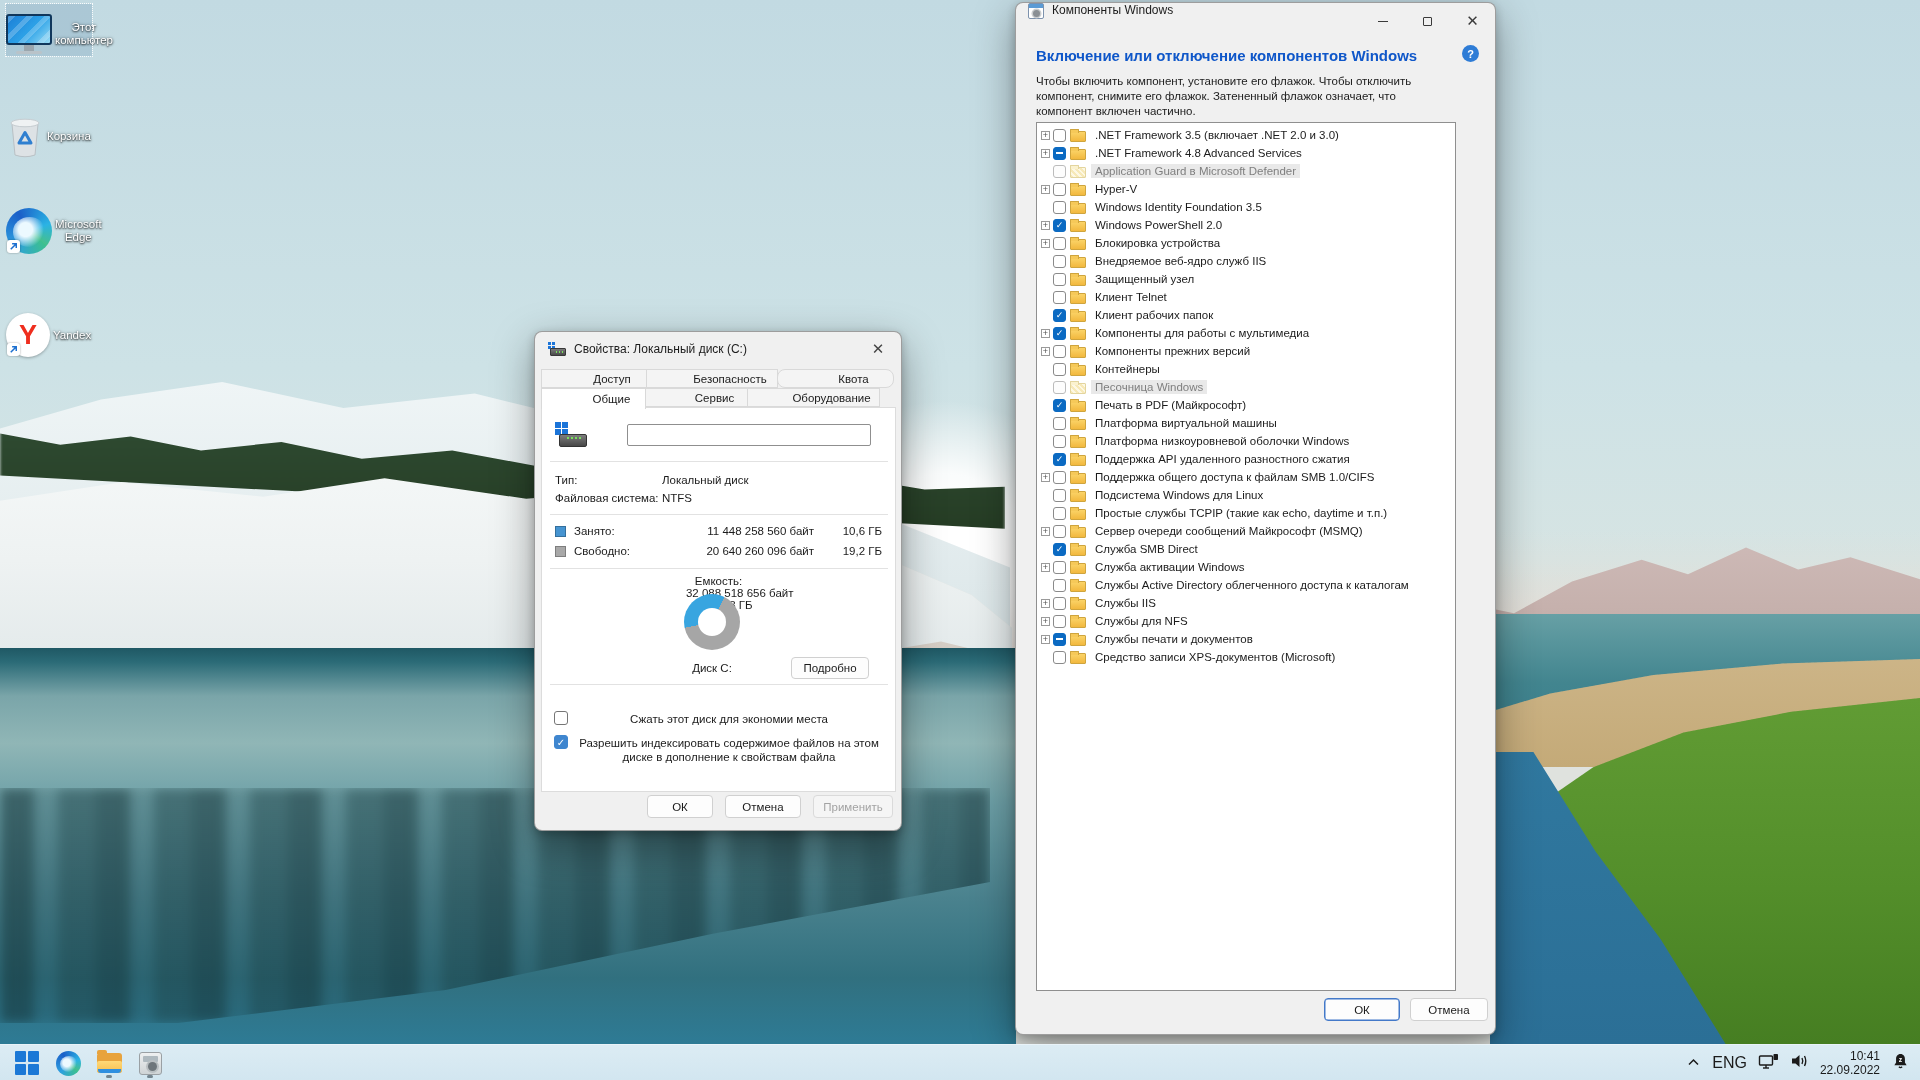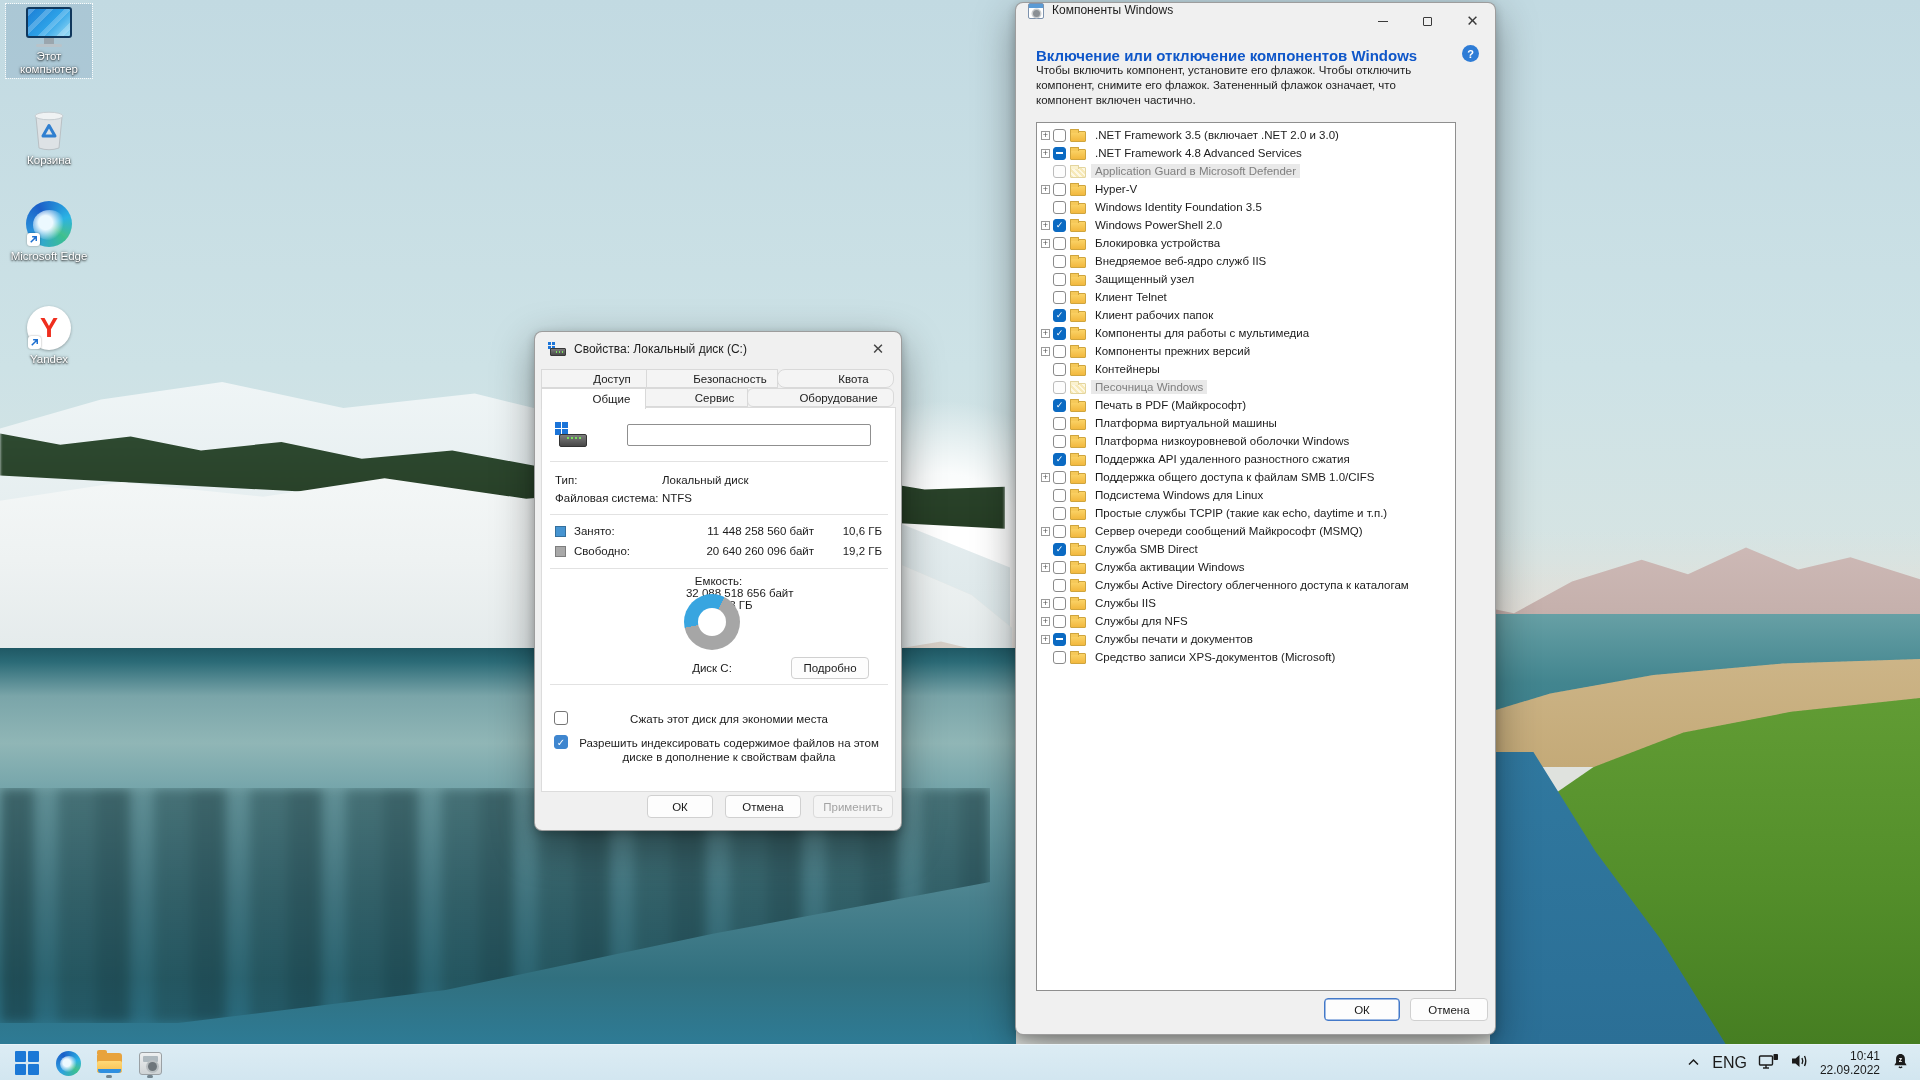--- a/index.html
+++ b/index.html
@@ -49,21 +49,21 @@
          clip-path:polygon(0 52%,14% 36%,38% 20%,68% 10%,100% 6%,100% 100%,0 100%); }
   .grass-green { left:1490px; right:0; top:698px; bottom:36px;
          background:linear-gradient(180deg,#619c34 0%,#538e2a 55%,#467e22 100%),
                     repeating-linear-gradient(92deg,rgba(255,255,255,.08) 0 2px,rgba(30,60,10,.08) 2px 5px);
          clip-path:polygon(0 44%,10% 32%,24% 20%,45% 10%,70% 4%,100% 0,100% 100%,0 100%); }
   .inlet { left:1490px; width:310px; top:752px; bottom:36px;
          background:linear-gradient(180deg,#30789f,#2b6f96);
          clip-path:polygon(0 0,14% 0,34% 34%,55% 64%,76% 100%,0 100%); }
 
   
-  .dicon { position:absolute; left:6px; width:86px; display:flex; flex-direction:column; align-items:center; gap:3px; z-index:5; padding:3px 0 2px; }
+  .dicon { position:absolute; left:6px; width:86px; display:flex; flex-direction:row; align-items:center; gap:3px; z-index:5; padding:10px 0 2px; }
   .dicon.selected { background:rgba(110,150,180,.28); outline:1px dotted rgba(255,255,255,.9); }
   .dlabel { color:#fff; font-size:11.5px; line-height:13px; text-align:center; text-shadow:0 1px 2px rgba(0,0,0,.85), 0 0 3px rgba(0,0,0,.5); max-width:82px; }
   .pc-screen { width:46px; height:31px; border:2px solid #10375c; border-radius:3px;
       background:linear-gradient(135deg,#1c7fd6 0%,#2ea3e8 55%,#9adcf5 100%);
       background-blend-mode:normal; position:relative; overflow:hidden; }
   .pc-screen::after { content:""; position:absolute; inset:0;
       background:repeating-linear-gradient(135deg,rgba(255,255,255,.22) 0 5px,transparent 5px 13px); }
   .pc-stand { width:10px; height:6px; background:#9aa6ae; }
   .pc-base { width:26px; height:3px; background:#b9c3c9; border-radius:2px; }
   .bin-ic svg { display:block; }
@@ -144,21 +144,21 @@
   .ft-appicon .gear { position:absolute; left:4px; top:6px; width:7px; height:7px; border-radius:50%; background:#8a8f94;
       box-shadow:0 0 0 1.5px #c9ccce; }
   .caption-btns { position:absolute; top:0; right:0; display:flex; }
   .capbtn { width:45px; height:36px; display:flex; align-items:center; justify-content:center; color:#3a3a3a; }
   .capbtn .min { width:10px; height:1px; background:#3a3a3a; }
   .capbtn .max { width:9px; height:9px; border:1px solid #3a3a3a; border-radius:1px; }
   .capbtn.close { font-size:15px; border-top-right-radius:8px; }
   .ft-heading { position:absolute; left:20px; top:44px; font-size:15px; font-weight:600; color:#0f57c9; white-space:nowrap; }
   .ft-help { position:absolute; right:16px; top:42px; width:17px; height:17px; border-radius:50%; background:#2e7cd6; color:#fff;
       font-size:11px; font-weight:bold; display:flex; align-items:center; justify-content:center; }
-  .ft-desc { position:absolute; left:20px; top:60px; width:414px; font-size:11.5px; line-height:15px; color:#1b1b1b; }
+  .ft-desc { position:absolute; left:20px; top:71px; width:414px; font-size:11.5px; line-height:15px; color:#1b1b1b; }
   .ft-list { position:absolute; left:20px; top:119px; width:420px; height:869px; background:#fff; border:1px solid #8f8f8f;
       padding:3px 0 0 4px; overflow:hidden; }
   .frow { display:flex; align-items:center; height:18px; font-size:11.5px; color:#1b1b1b; }
   .exp { width:9px; height:9px; border:1px solid #9a9a9a; background:#fff; font-size:9px; line-height:7px; text-align:center;
       color:#555; margin-right:3px; flex:none; }
   .exp.hiddenbox { visibility:hidden; }
   .cb { width:13px; height:13px; border:1px solid #8a8a8a; border-radius:3px; background:#fff; margin-right:4px; flex:none;
       display:flex; align-items:center; justify-content:center; position:relative; }
   .cb.checked { background:#0b6ac2; border-color:#0b6ac2; }
   .cb.checked::after { content:"✓"; color:#fff; font-size:9px; line-height:1; }
@@ -283,21 +283,21 @@
 
     <div class="p-tabs">
       <div class="tabrow">
         <div class="tab" style="width:106px;">Доступ</div>
         <div class="tab" style="width:132px;">Безопасность</div>
         <div class="tab" style="width:117px;border-radius:8px;">Квота</div>
       </div>
       <div class="tabrow">
         <div class="tab active" style="width:105px;">Общие</div>
         <div class="tab" style="width:103px;">Сервис</div>
-        <div class="tab" style="width:147px;border-radius:6px;">Оборудование</div>
+        <div class="tab" style="width:133px;">Оборудование</div>
       </div>
     </div>
 
     <div class="p-panel">
       <div class="p-iconrow">
         <span class="drive-big">
           <i class="sq" style="left:0;top:0;"></i>
             <i class="sq" style="left:7px;top:0;"></i>
           <i class="sq" style="left:0;top:7px;"></i>
             <i class="sq" style="left:7px;top:7px;"></i>

